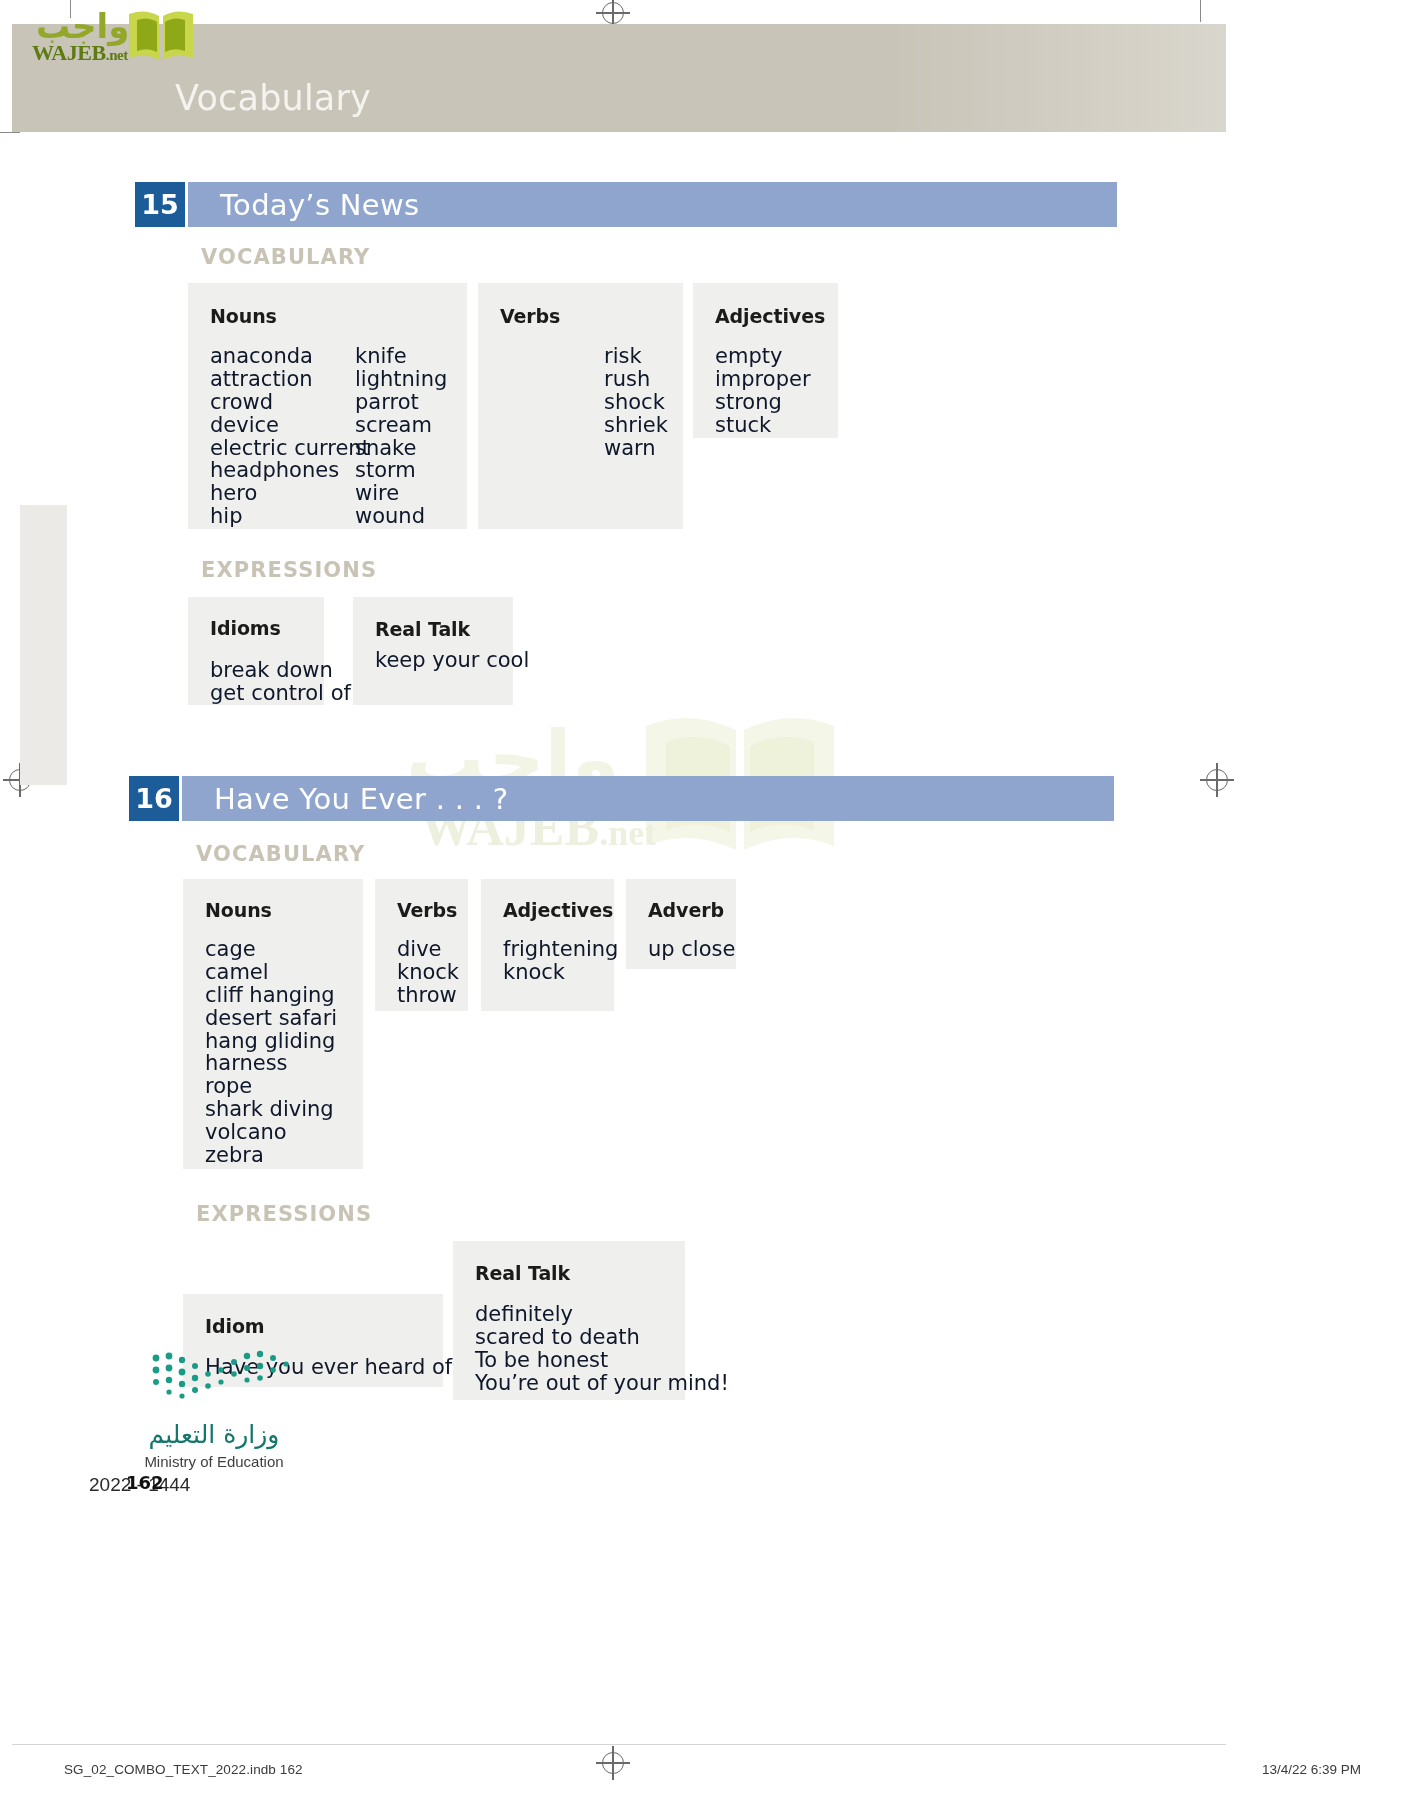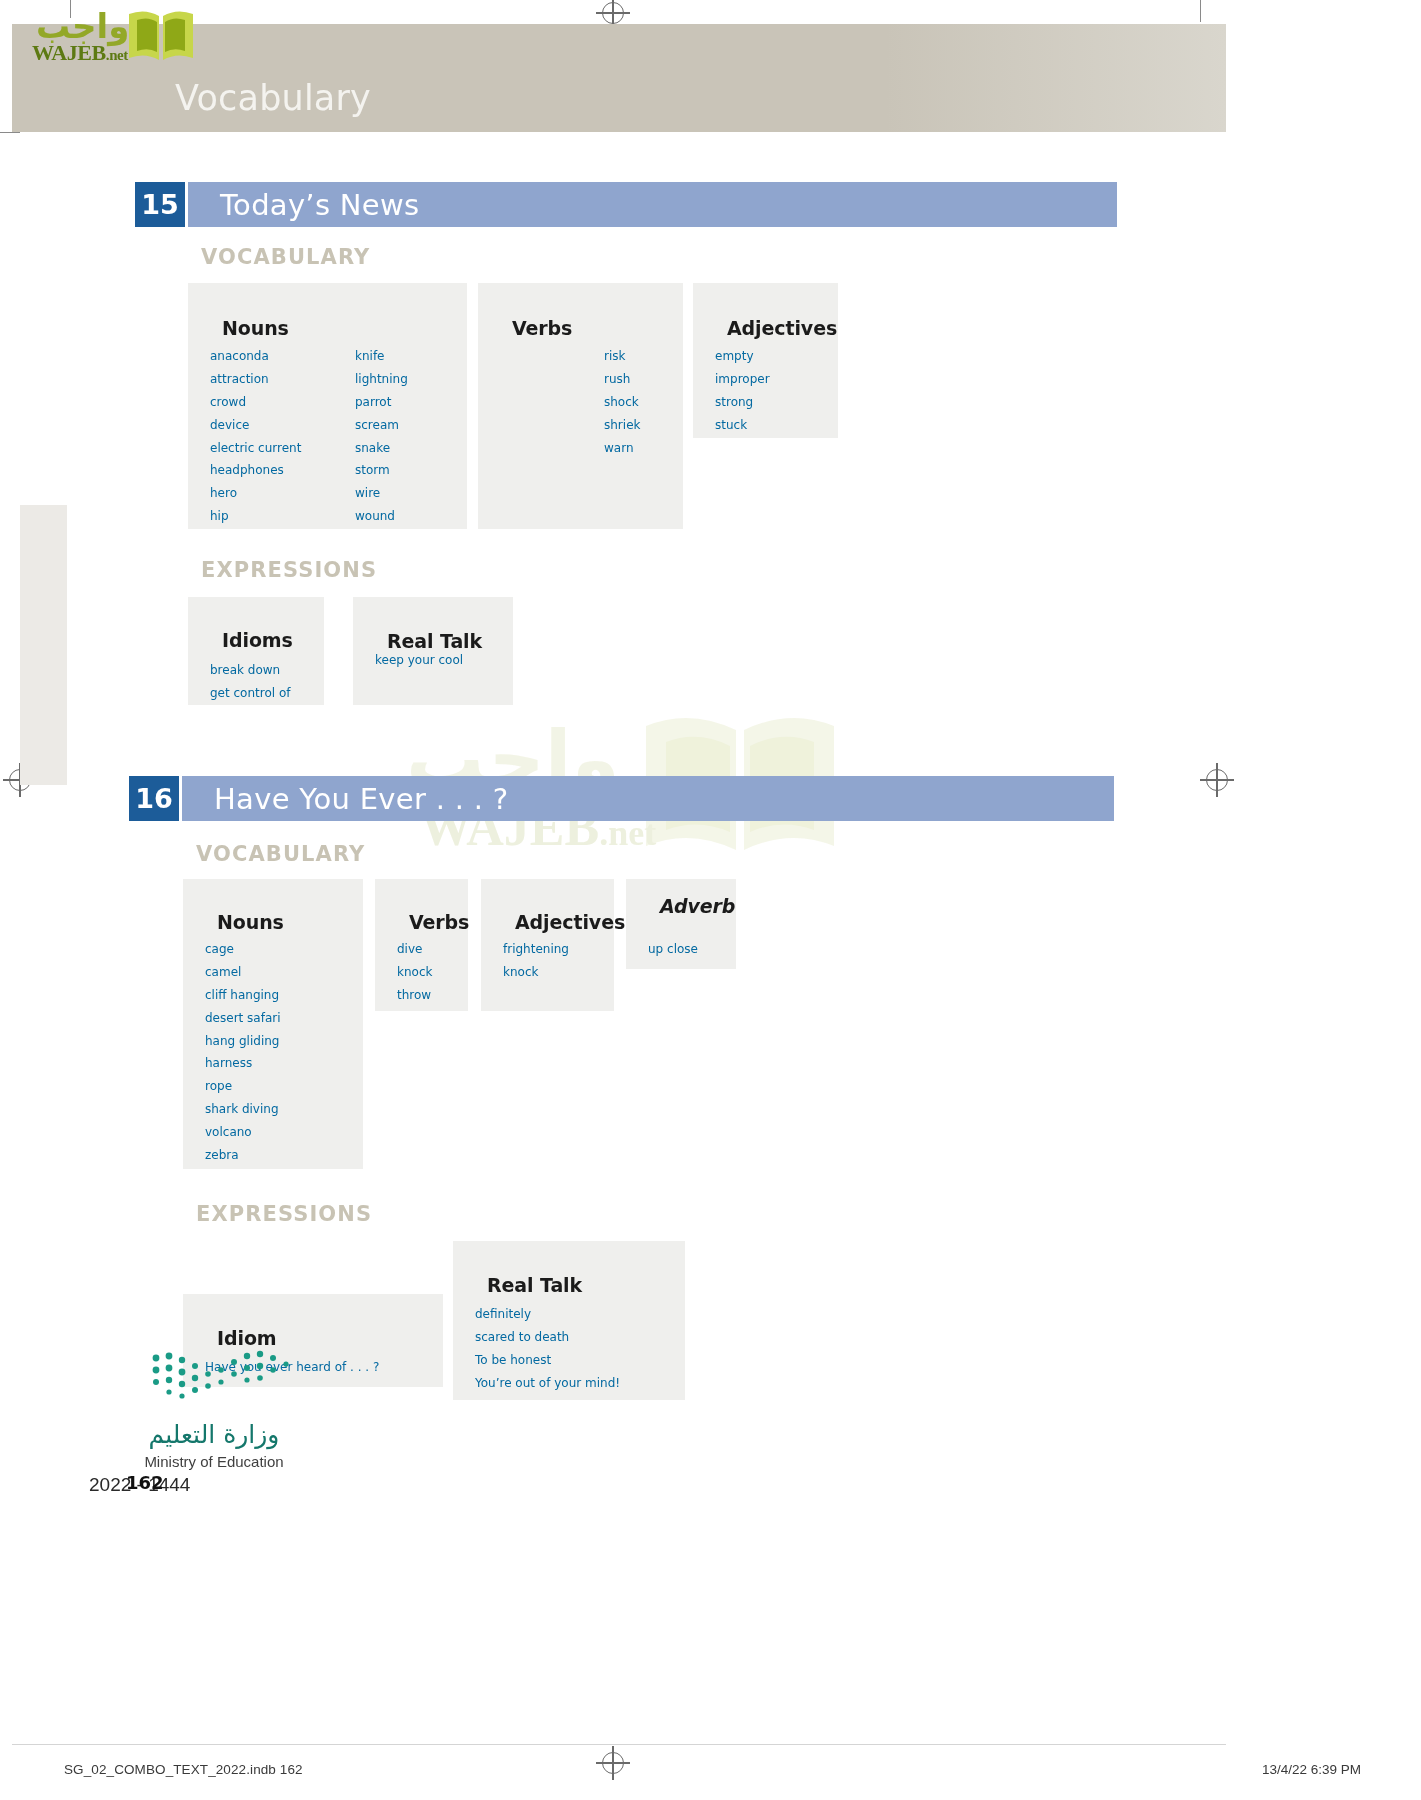--- a/index.html
+++ b/index.html
@@ -89,26 +89,26 @@
 
   
   .subhead {
     position:absolute; font-size:21px; font-weight:700; color:#c8c3b4;
     letter-spacing:1.1px; font-family:"DejaVu Sans", sans-serif;
   }
 
   
   .vbox { position:absolute; background:#efefed; }
   .vbox h4 {
-    margin:12px; position:absolute; left:22px; top:22px;
+    margin:0; position:absolute; left:22px; top:22px;
     font-size:19px; font-weight:700; color:#1b1b1b; letter-spacing:-.1px;
     font-family:"DejaVu Sans", sans-serif;
   }
   .vcol {
-    position:absolute; font-size:12px; line-height:22.9px; color:#0369a1;
+    position:absolute; font-size:21px; line-height:22.9px; color:#0f172a;
     font-family:"DejaVu Sans", sans-serif; white-space:nowrap;
   }
   .vcol div { height:22.9px; }
 
   
   .moe { position:absolute; left:95px; top:1350px; width:280px; height:135px; }
   .moe-dots { position:absolute; left:55px; top:0; width:150px; height:55px; }
   .moe-ar {
     position:absolute; left:-6px; top:70px; width:250px; text-align:center;
     font-size:25px; color:#14776b; font-family:"DejaVu Sans", sans-serif;
@@ -285,21 +285,21 @@
 
 <div class="vbox" style="left:481px; top:879px; width:133px; height:132px;">
   <h4 style="top:20px;">Adjectives</h4>
   <div class="vcol" style="left:22px; top:59px;">
     <div>frightening</div>
     <div>knock</div>
   </div>
 </div>
 
 <div class="vbox" style="left:626px; top:879px; width:110px; height:90px;">
-  <h4 style="top:4px;font-style:italic;">Adverb</h4>
+  <h4 style="top:20px;">Adverb</h4>
   <div class="vcol" style="left:22px; top:59px;">
     <div>up close</div>
   </div>
 </div>
 
 <div class="subhead" style="left:196px; top:1202px;">EXPRESSIONS</div>
 
 <div class="vbox" style="left:183px; top:1294px; width:260px; height:93px;">
   <h4 style="top:21px;">Idiom</h4>
   <div class="vcol" style="left:22px; top:62px;">

